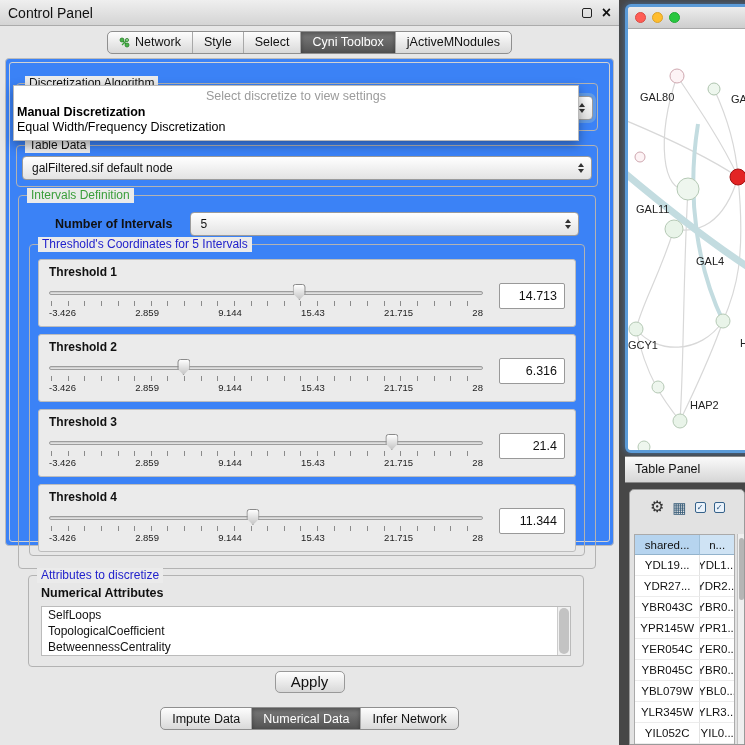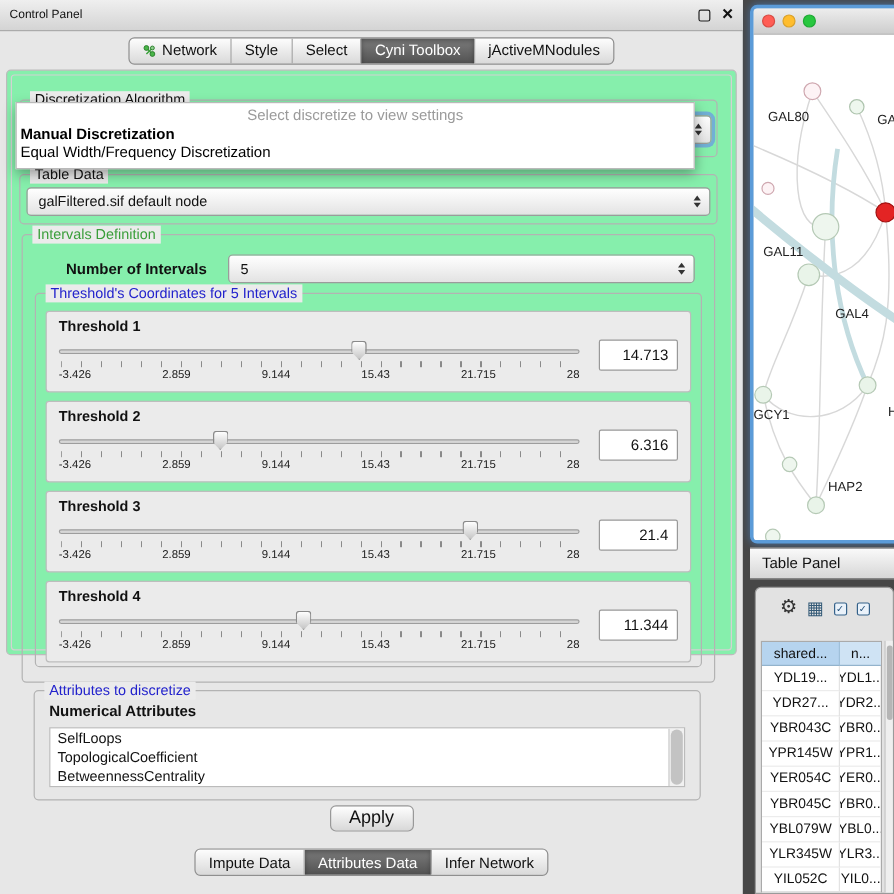--- a/index.html
+++ b/index.html
@@ -6,36 +6,36 @@
   html,body { width:745px; height:745px; }
   body {
     position:relative; overflow:hidden; background:#474747;
     font-family:"Liberation Sans", sans-serif; font-size:12px; color:#111;
   }
 
   
   .cp-window { position:absolute; left:0; top:0; width:619px; height:745px; background:#e7e7e7; }
   .cp-titlebar { height:26px; background:linear-gradient(#efefef,#d4d4d4); border-bottom:1px solid #ababab;
                  display:flex; align-items:center; padding:0 8px; }
-  .cp-title { font-size:10px; color:#111; }
+  .cp-title { font-size:14px; color:#111; }
   .win-btns { margin-left:auto; display:flex; align-items:center; gap:10px; }
   .float-box { width:10px; height:10px; border:1.5px solid #222; border-radius:2px; }
   .close-x { font-size:16px; font-weight:bold; line-height:14px; color:#111; }
 
   .tabrow { height:32px; display:flex; justify-content:center; align-items:center; }
   .seg { display:flex; border:1px solid #8f8f8f; border-radius:5px; overflow:hidden;
          background:linear-gradient(#fdfdfd,#d9d9d9); height:23px; }
   .seg .tab { padding:0 11px; display:flex; align-items:center; gap:5px; font-size:12.5px;
               border-left:1px solid #a8a8a8; color:#111; white-space:nowrap; cursor:default; }
   .seg .tab:first-child { border-left:none; }
   .seg .tab.selected { background:linear-gradient(#7d7d7d,#525252); color:#fff;
                        box-shadow:inset 0 2px 4px rgba(0,0,0,.35); }
 
   .content { position:absolute; left:5px; top:58px; width:609px; height:488px;
-             background:#86efac; border:1px solid #bcbcbc; border-radius:4px; }
+             background:#3b82f6; border:1px solid #bcbcbc; border-radius:4px; }
   .content .inner-frame { position:absolute; inset:3px; border:1px solid #d2d2d2; border-radius:3px; pointer-events:none; }
 
   .group { position:absolute; border:1px solid #b3b3b3; border-radius:4px; }
   .group-title { position:absolute; top:-8px; left:8px; background:#ebebeb; padding:0 4px;
                  font-size:12px; line-height:15px; white-space:nowrap; }
   .t-green { color:#3a9e3a; }
   .t-blue  { color:#2222cc; }
 
   .combo { position:relative; background:linear-gradient(#ffffff,#e3e3e3); border:1px solid #9b9b9b;
            border-radius:4px; height:24px; line-height:22px; font-size:12px; padding:0 24px 0 9px;
@@ -335,21 +335,21 @@
 
     <div class="apply-btn">Apply</div>
   </div>
 
   <div class="bottom-tabs">
     <div class="seg">
       <span class="tab">
           <span>Impute Data</span>
         </span>
       <span class="tab selected">
-          <span>Attributes Data</span>
+          <span>Numerical Data</span>
         </span>
       <span class="tab">
           <span>Infer Network</span>
         </span>
     </div>
   </div>
 </div>
 
 <div class="net-window">
   <div class="net-titlebar">

